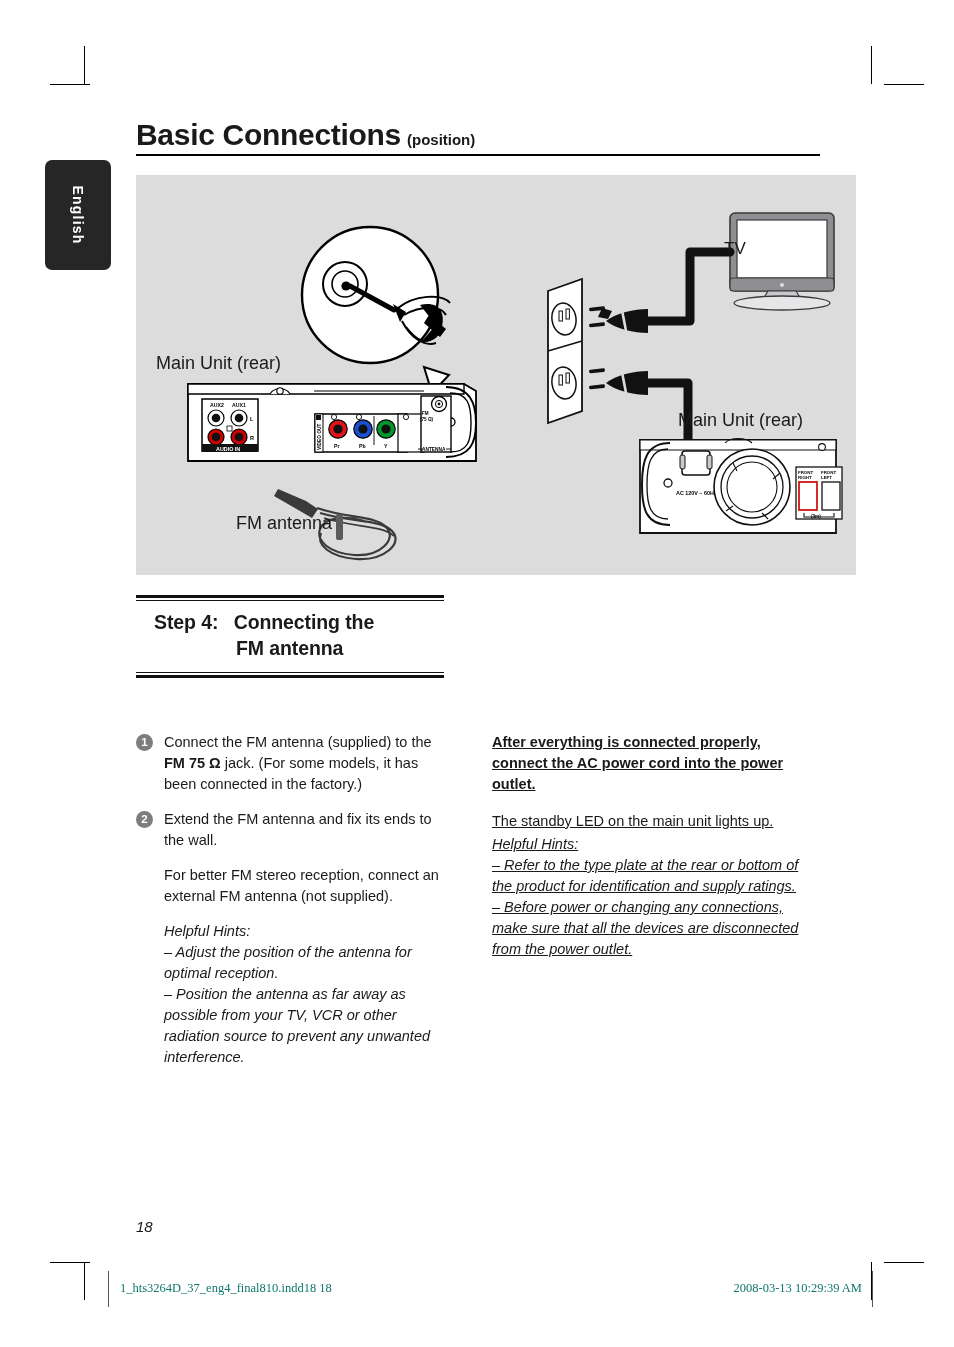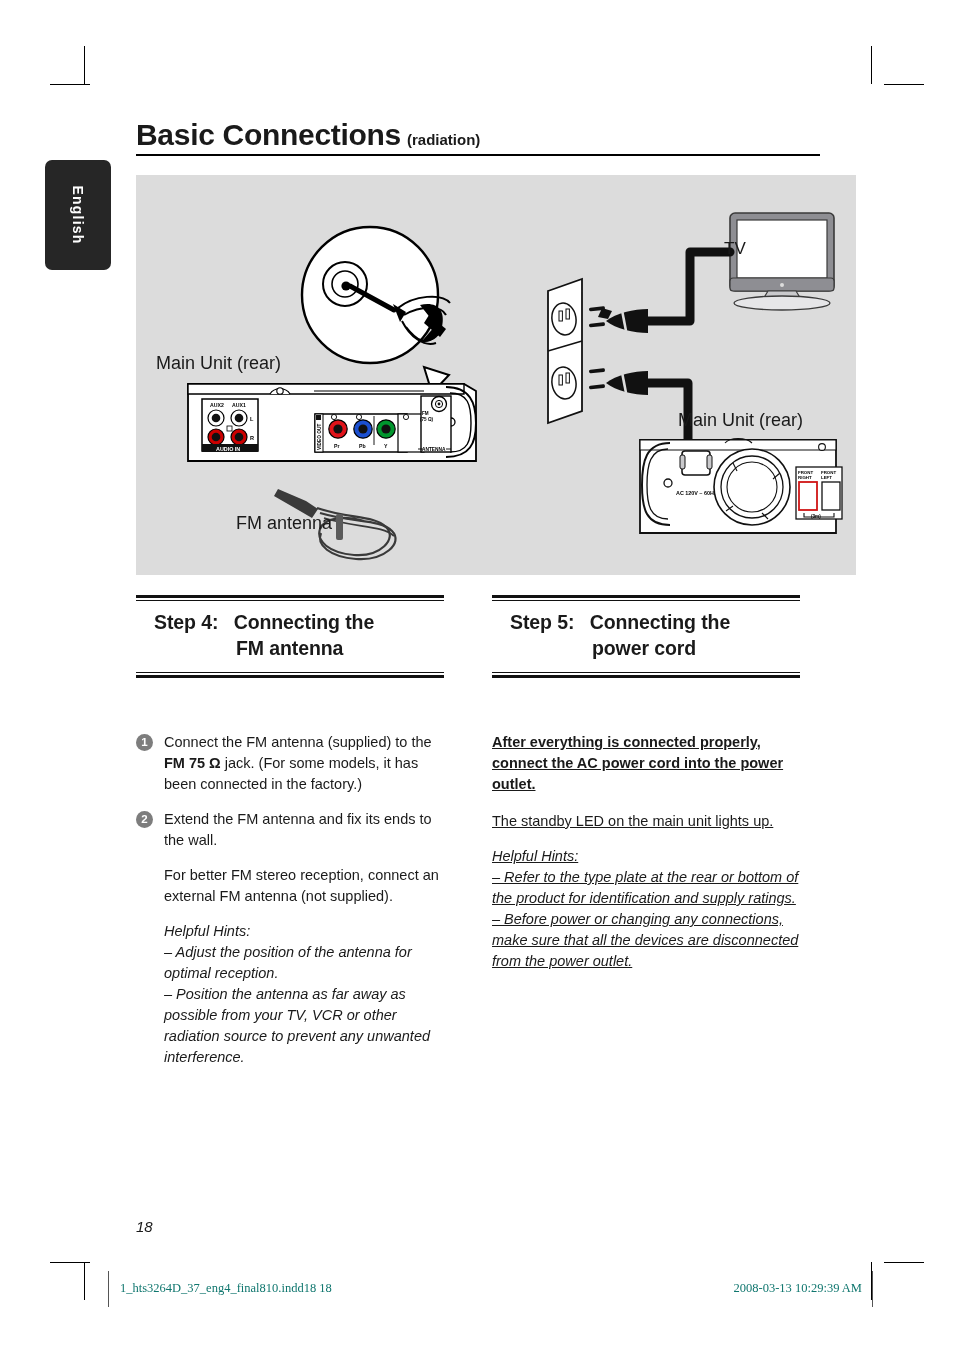--- a/index.html
+++ b/index.html
@@ -150,21 +150,21 @@
     color: #fff;
     font-size: 11.5px;
     font-weight: bold;
     line-height: 17px;
     text-align: center;
   }
   .para {
     padding-left: 28px;
     margin-bottom: 14px;
   }
-  .para-plain { margin-bottom: 14px; }
+  .para-plain { margin-bottom: 2px; }
   .bold { font-weight: bold; }
   .hints {
     padding-left: 0;
     font-style: italic;
     line-height: 21px;
   }
   .col.left .hints { padding-left: 28px; }
   .lead-bold {
     font-weight: bold;
     margin-bottom: 16px;
@@ -208,21 +208,21 @@
 <div class="cropmark cm-v" style="left:871px; top:46px;"></div>
 <div class="cropmark cm-h" style="left:884px; top:84px;"></div>
 <div class="cropmark cm-v" style="left:84px; top:1262px;"></div>
 <div class="cropmark cm-h" style="left:50px; top:1262px;"></div>
 <div class="cropmark cm-v" style="left:871px; top:1262px;"></div>
 <div class="cropmark cm-h" style="left:884px; top:1262px;"></div>
 
 <div class="page">
 
   <div class="header">
-    <span class="header-title">Basic Connections</span><span class="header-sub">(radiation)</span>
+    <span class="header-title">Basic Connections</span><span class="header-sub">(position)</span>
   </div>
   <div class="header-rule"></div>
 
   <div class="lang-tab">
     <span>English</span>
   </div>
 
   <div class="panel panel-left">
     <svg width="326" height="400" viewBox="0 0 326 400">
 
@@ -405,31 +405,20 @@
     <div class="rule-thin"></div>
     <div class="step-title">
       <span>Step 4:</span>
       <span style="margin-left:10px;">Connecting the</span>
       <span class="l2">FM antenna</span>
     </div>
     <div class="rule-thin"></div>
     <div class="rule-thick" style="margin-top:2px;"></div>
   </div>
 
-  <div class="step-head right">
-    <div class="rule-thick"></div>
-    <div class="rule-thin"></div>
-    <div class="step-title">
-      <span>Step 5:</span>
-      <span style="margin-left:10px;">Connecting the</span>
-      <span class="l2">power cord</span>
-    </div>
-    <div class="rule-thin"></div>
-    <div class="rule-thick" style="margin-top:2px;"></div>
-  </div>
 
   <div class="col left">
     <div class="numitem">
       <span class="numbadge">1</span>
       <span>Connect the FM antenna (supplied) to the </span><span class="bold">FM 75 Ω</span><span> jack. (For some models, it has been connected in the factory.)</span>
     </div>
 
     <div class="numitem">
       <span class="numbadge">2</span>
       <span>Extend the FM antenna and fix its ends to the wall.</span>

